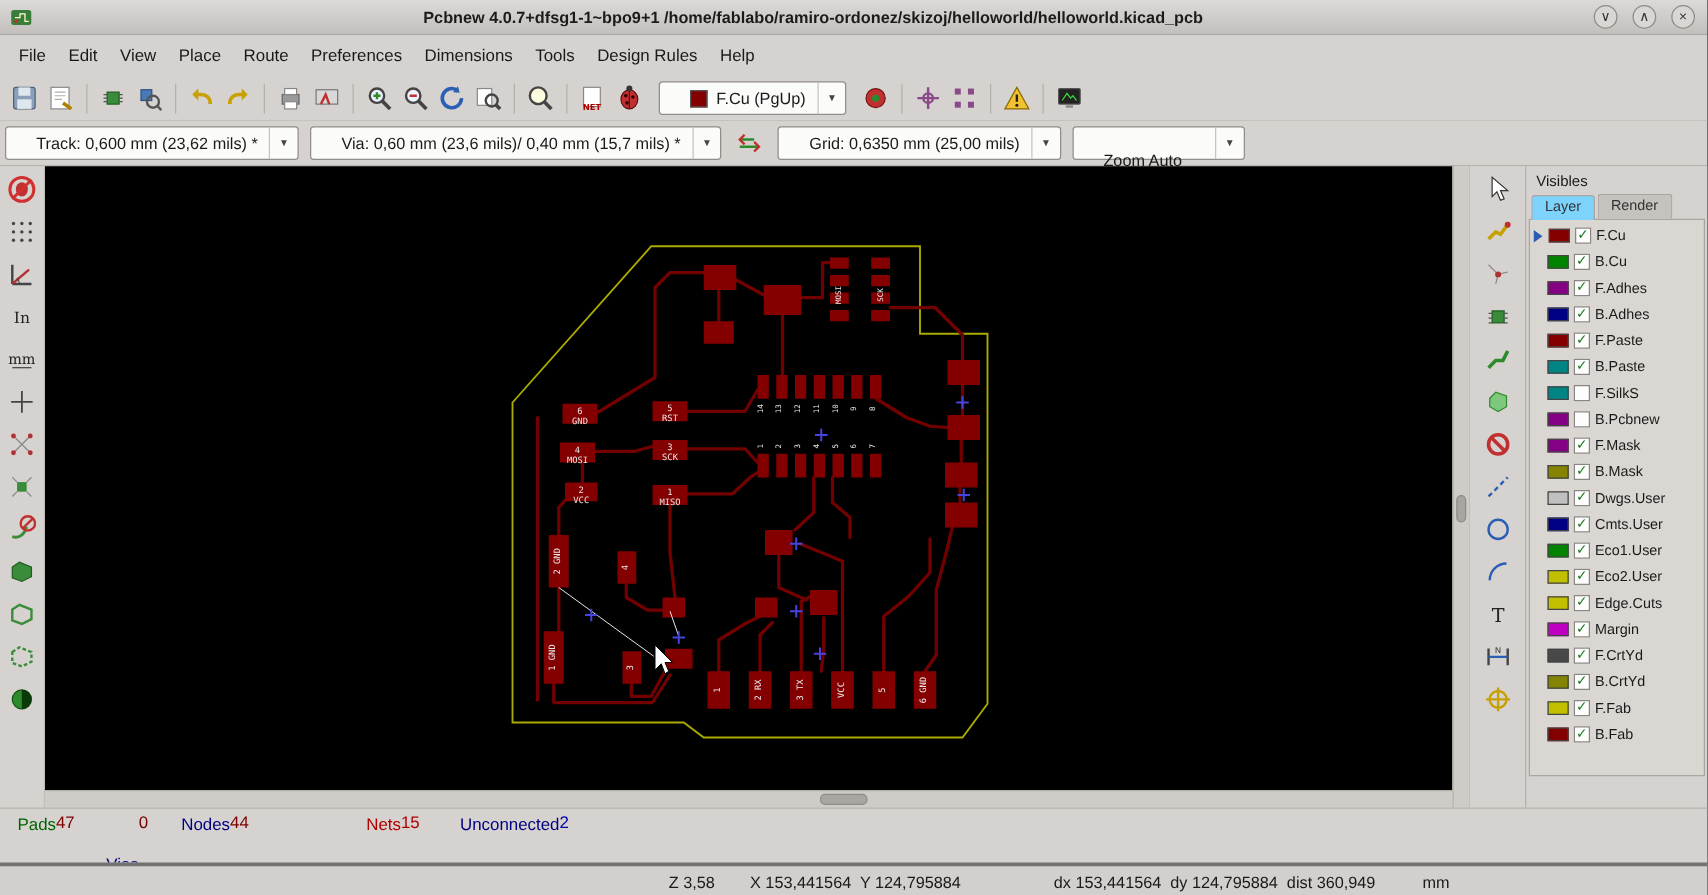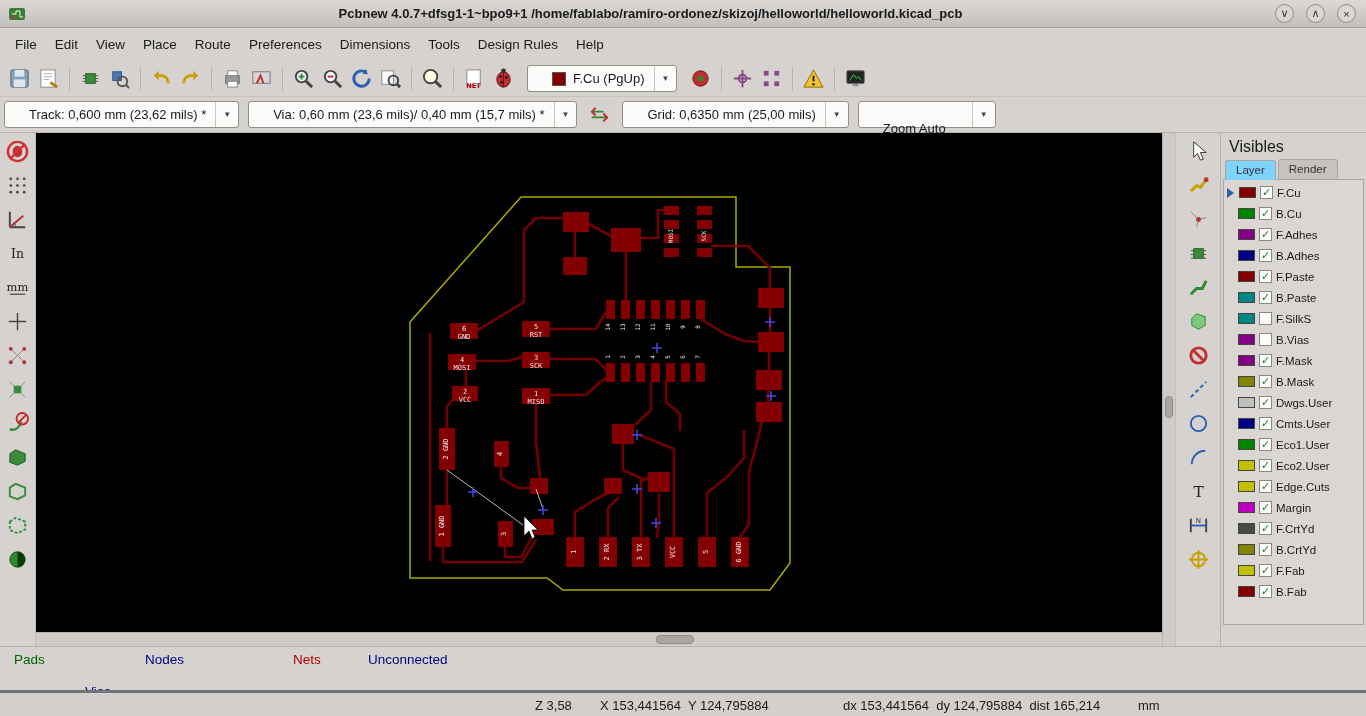--- a/index.html
+++ b/index.html
@@ -30,34 +30,34 @@
   .left-tools{width:36px;background:#d6d2cf;display:flex;flex-direction:column;align-items:center;padding-top:5px;gap:7px;border-right:1px solid #c2beba;}
   .canvas-col{width:1126px;display:flex;flex-direction:column;}
   .canvas{width:1126px;height:499px;background:#000;position:relative;overflow:hidden;}
   .hscroll{height:14px;background:#cfccc8;border-top:1px solid #b5b1ad;position:relative;}
   .hthumb{position:absolute;left:620px;top:2px;width:38px;height:9px;background:#a9a5a1;border:1px solid #8f8b87;border-radius:4px;}
   .vscroll{width:13px;background:#cfccc8;border-left:1px solid #b5b1ad;position:relative;}
   .vthumb{position:absolute;top:263px;left:2px;width:8px;height:22px;background:#a9a5a1;border:1px solid #8f8b87;border-radius:4px;}
   .right-tools{width:45px;background:#d6d2cf;display:flex;flex-direction:column;align-items:center;padding-top:5px;gap:7px;border-left:1px solid #c2beba;}
   
   .panel{width:146px;background:#d6d2cf;border-left:1px solid #b5b1ad;font-size:11.5px;}
-  .panel-title{padding:5px 8px 3px;font-size:16px;color:#1a1a1a;}
+  .panel-title{padding:5px 8px 3px;font-size:12px;color:#1a1a1a;}
   .tabs{display:flex;padding-left:4px;}
   .tab{padding:3px 10px 4px;font-size:11.5px;border:1px solid #a9a5a1;border-bottom:none;background:#c6c2be;border-radius:3px 3px 0 0;color:#333;margin-right:2px;}
   .tab.active{background:#7dd3fc;position:relative;top:1px;}
   .layer-list{border:1px solid #a9a5a1;background:#dad7d3;margin:0 2px;padding-top:2px;height:446px;overflow:hidden;}
   .lrow{display:flex;align-items:center;height:21px;gap:4px;padding-left:2px;}
   .lactive{width:8px;height:10px;flex:0 0 auto;}
   .lactive.on{width:0;height:0;border-left:7px solid #2b5fb4;border-top:5px solid transparent;border-bottom:5px solid transparent;margin:0 1px;}
   .lswatch{width:17px;height:11px;border:1px solid #444;flex:0 0 auto;}
   .lcheck{width:13px;height:13px;background:#fdfdfd;border:1px solid #8a8683;font-size:11px;line-height:11px;text-align:center;color:#1c7a1c;flex:0 0 auto;}
   .lname{color:#1a1a1a;white-space:nowrap;}
   
   .statusbar{position:absolute;top:646px;left:0;width:1366px;height:44px;background:#d6d2cf;border-top:1px solid #b5b1ad;display:flex;padding-left:14px;font-size:13.5px;}
-  .stat{display:flex;flex-direction:column;gap:24px;}
+  .stat{display:flex;}
   .stat:nth-child(1){width:71px}.stat:nth-child(2){width:60px}.stat:nth-child(3){width:148px}
   .stat:nth-child(4){width:75px}.stat:nth-child(5){width:69px}
   .stat-label{margin-top:5px;}
   .stat-value{margin-top:3px;}
   .infobar{position:absolute;top:690px;left:0;width:1366px;height:26px;background:#d3cfcc;border-top:3px solid #737373;font-size:13px;color:#1a1a1a;}
   .infobar span{position:absolute;top:5px;white-space:pre;}
   #info-z{left:535px}#info-xy{left:600px}#info-rel{left:843px}#info-units{left:1138px}
 </style>
 </head>
 <body>
@@ -635,21 +635,21 @@
         <div class="lrow">
           <span class="lactive"></span>
           <span class="lswatch" style="background: rgb(0, 132, 132);"></span>
           <span class="lcheck"></span>
           <span class="lname">F.SilkS</span>
         </div>
         <div class="lrow">
           <span class="lactive"></span>
           <span class="lswatch" style="background: rgb(132, 0, 132);"></span>
           <span class="lcheck"></span>
-          <span class="lname">B.Vias</span>
+          <span class="lname">B.Pcbnew</span>
         </div>
         <div class="lrow">
           <span class="lactive"></span>
           <span class="lswatch" style="background: rgb(132, 0, 132);"></span>
           <span class="lcheck">✓</span>
           <span class="lname">F.Mask</span>
         </div>
         <div class="lrow">
           <span class="lactive"></span>
           <span class="lswatch" style="background: rgb(132, 132, 0);"></span>
@@ -739,15 +739,15 @@
     </div>
     <div class="stat">
       <div class="stat-label" style="color: rgb(0, 0, 128);">Unconnected</div>
       <div class="stat-value" style="color: rgb(0, 0, 176);">2</div>
     </div>
   </div>
 
 <div class="infobar">
   <span id="info-z">Z 3,58</span>
   <span id="info-xy">X 153,441564  Y 124,795884</span>
-  <span id="info-rel">dx 153,441564  dy 124,795884  dist 165,214</span>
+  <span id="info-rel">dx 153,441564  dy 124,795884  dist 360,949</span>
   <span id="info-units">mm</span>
 </div>
 
 </body></html>

